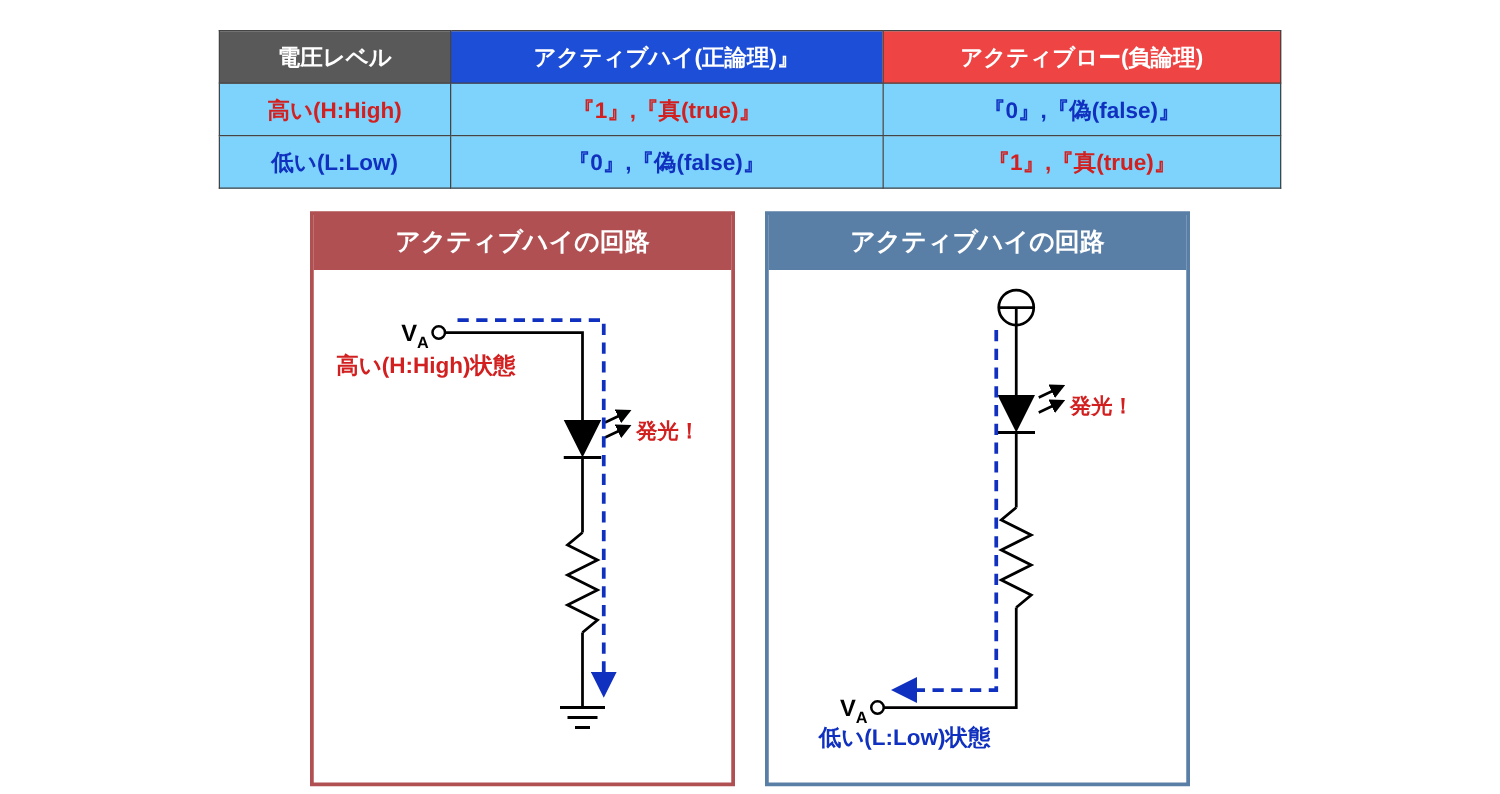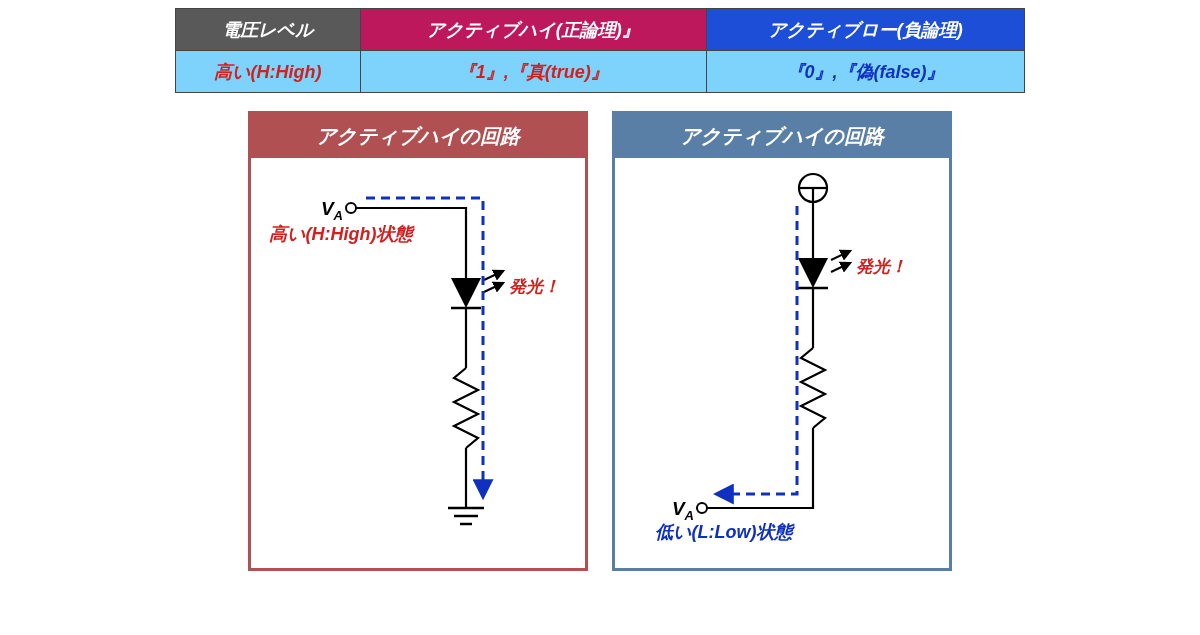--- a/index.html
+++ b/index.html
@@ -8,40 +8,39 @@
     background: #fff;
     width: 1200px;
     height: 635px;
     position: relative;
     font-weight: bold;
   }
   .wrap {
     position: absolute;
     left: 50%;
     transform: translateX(-50%);
-    top: 8px;
+    top: 24px;
     width: 850px;
-    font-style: italic;
   }
   table {
     border-collapse: collapse;
     width: 100%;
     font-size: 18px;
   }
   th, td {
     border: 1px solid #444;
     height: 42px;
     text-align: center;
     vertical-align: middle;
     padding: 4px 6px;
     background: #7dd3fc;
   }
   th.h-gray { background: #595959; color: #fff; font-weight: bold; }
-  th.h-red  { background: #be185d; color: #fff; font-weight: bold; }
-  th.h-blue { background: #1d4ed8; color: #fff; font-weight: bold; }
+  th.h-red  { background: #1d4ed8; color: #fff; font-weight: bold; }
+  th.h-blue { background: #ef4444; color: #fff; font-weight: bold; }
   .t-red  { color: #d22020; font-weight: bold; }
   .t-blue { color: #1030c0; font-weight: bold; }
 
   .panels {
     display: flex;
     justify-content: center;
     gap: 24px;
     margin-top: 18px;
   }
   .panel {
@@ -87,20 +86,25 @@
         <th class="h-gray">電圧レベル</th>
         <th class="h-red">アクティブハイ(正論理)』</th>
         <th class="h-blue">アクティブロー(負論理)</th>
       </tr>
     </thead>
     <tbody>
       <tr>
         <td class="t-red">高い(H:High)</td>
         <td class="t-red">『1』,『真(true)』</td>
         <td class="t-blue">『0』,『偽(false)』</td>
+      </tr>
+      <tr>
+        <td class="t-blue">低い(L:Low)</td>
+        <td class="t-blue">『0』,『偽(false)』</td>
+        <td class="t-red">『1』,『真(true)』</td>
       </tr>
     </tbody>
   </table>
 
   <div class="panels">
 
     <div class="panel red">
       <div class="title">アクティブハイの回路</div>
       <svg viewBox="0 0 334 410">
         <defs>

